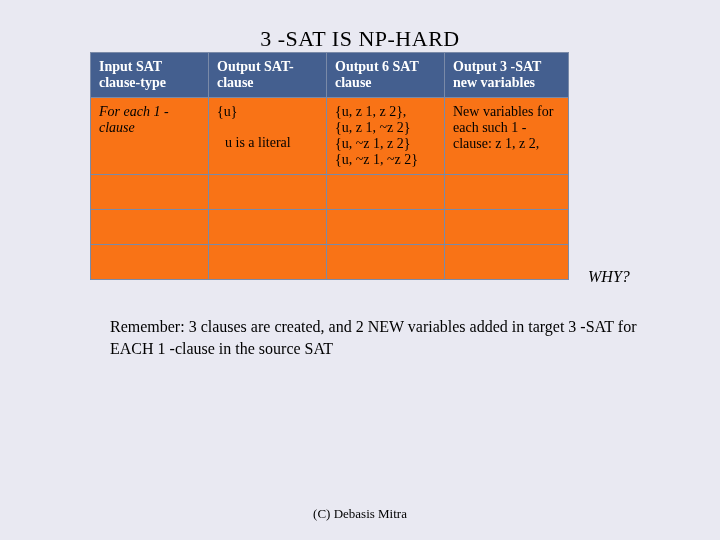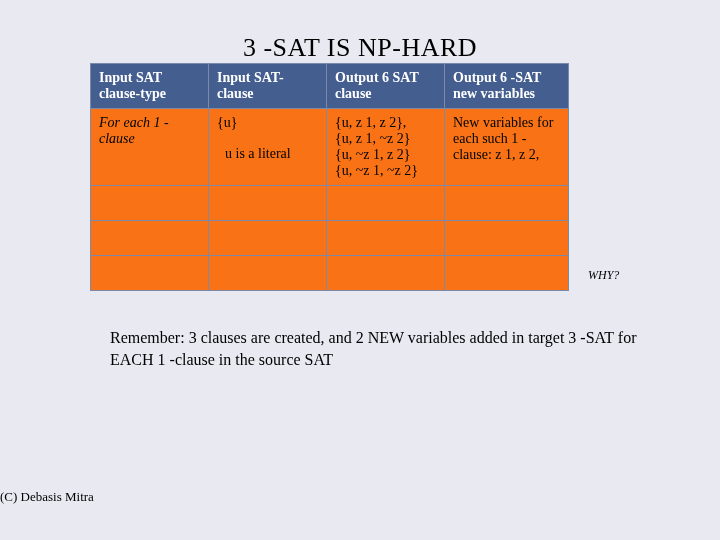--- a/index.html
+++ b/index.html
@@ -12,22 +12,22 @@
     color: #000;
   }
   .slide {
     position: relative;
     width: 720px;
     height: 540px;
     box-sizing: border-box;
   }
   .title {
     text-align: center;
-    font-size: 26px;
-    padding-top: 33px;
+    font-size: 22px;
+    padding-top: 26px;
     font-weight: normal;
     letter-spacing: 0.5px;
   }
   .subtitle {
     font-size: 20px;
     font-style: italic;
     font-weight: bold;
     margin: 34px 0 14px 40px;
   }
   .table-wrap {
@@ -64,31 +64,32 @@
     margin-top: 15px;
     margin-left: 8px;
   }
   .mono-set { font-family: "Times New Roman", serif; }
   .empty-row td { height: 22px; }
   .why {
     position: absolute;
     left: 588px;
     top: 268px;
     font-style: italic;
-    font-size: 12px;
+    font-size: 16px;
   }
   .remember {
     font-size: 16px;
     margin: 36px 60px 0 110px;
     line-height: 1.35;
   }
   .footer {
     position: absolute;
-    bottom: 35px;
+    bottom: 18px;
     width: 100%;
+    text-align: center;
     font-size: 13px;
   }
 </style>
 </head>
 <body>
 
 <div class="slide">
 
   <div class="title">3 -SAT IS NP-HARD</div>
 
@@ -97,23 +98,23 @@
     <table>
       <colgroup>
         <col class="col1">
           <col class="col2">
           <col class="col3">
           <col class="col4">
       </colgroup>
       <tbody>
           <tr>
         <th>Input SAT clause-type</th>
-        <th>Input SAT-clause</th>
+        <th>Output SAT-clause</th>
         <th>Output 6 SAT clause</th>
-        <th>Output 6 -SAT new variables</th>
+        <th>Output 3 -SAT new variables</th>
       </tr>
       <tr>
         <td class="row-ital">For each 1 -clause</td>
         <td>
           <span class="mono-set">{u}</span>
           <span class="sub-note">u is a literal</span>
         </td>
         <td class="mono-set" style="white-space:pre-line">{u, z 1, z 2},
 {u, z 1, ~z 2}
 {u, ~z 1, z 2}

